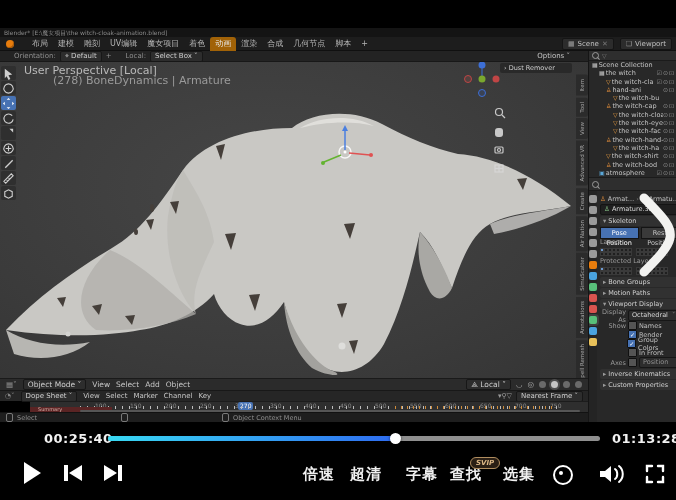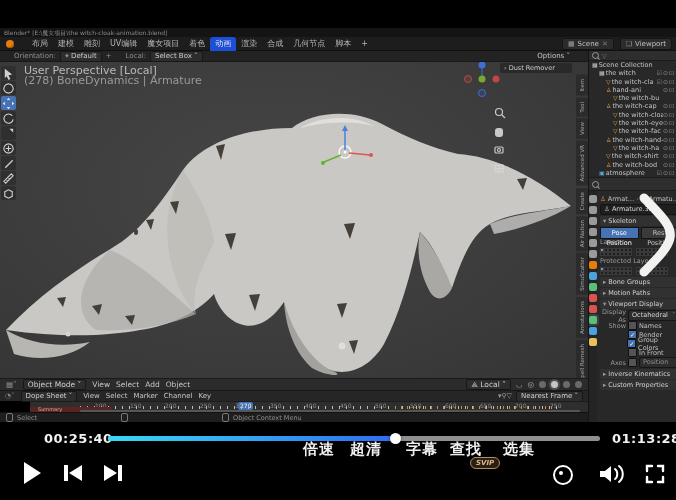--- a/index.html
+++ b/index.html
@@ -9,39 +9,39 @@
   .abs{position:absolute;}
   .nosel{user-select:none;}
 
   
   #titlebar{left:0;top:28px;width:676px;height:9px;background:#141414;font-size:6px;color:#8a8a8a;
             line-height:9px;padding-left:4px;white-space:nowrap;overflow:hidden;}
   #menubar{left:0;top:37px;width:676px;height:14px;background:#1d1d1d;font-size:8px;line-height:14px;
            display:flex;align-items:center;border-bottom:1px solid #101010;box-sizing:border-box;}
   #menubar .menu{padding:0 5px;color:#cfcfcf;}
   #menubar .ws{padding:0 5px;color:#b5b5b5;}
-  #menubar .ws.active{background:#1d4ed8;border-radius:3px 3px 0 0;color:#e8e8e8;}
+  #menubar .ws.active{background:#a16207;border-radius:3px 3px 0 0;color:#e8e8e8;}
   .blicon{width:8px;height:8px;border-radius:50%;background:#e87d0d;display:inline-block;margin:0 5px 0 6px;
           box-shadow:inset -1px -1px 0 #a85a09;}
   #topright{right:4px;top:38px;height:12px;display:flex;gap:6px;font-size:7px;line-height:12px;color:#c0c0c0;}
   #topright .box{background:#2c2c2c;border:1px solid #151515;border-radius:2px;padding:0 5px;display:flex;gap:3px;align-items:center;}
 
   #toolsettings{left:0;top:51px;width:588px;height:11px;background:#232323;font-size:7px;line-height:11px;
                 display:flex;align-items:center;gap:4px;padding-left:14px;box-sizing:border-box;border-bottom:1px solid #181818;}
   #toolsettings .lab{color:#909090;}
   .dd{background:#2d2d2d;border:1px solid #171717;border-radius:2px;padding:0 4px;color:#cfcfcf;height:9px;line-height:9px;}
 
   
   #viewport{left:0;top:62px;width:588px;height:316px;overflow:hidden;
             background:radial-gradient(ellipse at 45% 40%, #464646 0%, #3b3b3b 65%, #343434 100%);}
   #vp-toolbar{left:0;top:64px;width:17px;display:flex;flex-direction:column;gap:1px;padding:2px 1px;}
   #vp-toolbar .tool{width:15px;height:14px;border-radius:2px;background:#2f2f2f;display:flex;align-items:center;justify-content:center;}
   #vp-toolbar .tool.active{background:#4772b3;}
   #vp-overlay-text{left:24px;top:66px;font-size:11px;color:#b9b9b9;line-height:10px;}
-  #vp-overlay-text .l2{color:#9a9a9a;}
+  #vp-overlay-text .l2{color:#9a9a9a;margin-left:29px;}
   #npanel{right:104px;top:63px;width:72px;height:10px;background:rgba(40,40,40,.92);border-radius:2px;
           font-size:6.5px;line-height:10px;color:#cfcfcf;padding-left:4px;box-sizing:border-box;}
   #options-btn{right:106px;top:51px;font-size:7px;color:#c5c5c5;line-height:11px;}
   #vp-tabs{right:88px;top:75px;width:13px;display:flex;flex-direction:column;gap:2px;align-items:flex-end;}
   #vp-tabs .vtab{writing-mode:vertical-rl;transform:rotate(180deg);font-size:5.5px;color:#a5a5a5;background:#2b2b2b;
                  border-radius:2px 0 0 2px;padding:4px 1px;line-height:10px;}
   #vp-tabs .vtab.active{background:#3a3a3a;color:#d5d5d5;}
   #screencast{left:540px;top:358px;font-size:9px;color:#e0e0e0;margin-top:40px;}
 
   #vp-header{left:0;top:378px;width:588px;height:12px;background:#2b2b2b;border-top:1px solid #1a1a1a;
@@ -110,21 +110,21 @@
   #dur-time{left:612px;top:431px;}
   #bar{left:108px;top:436px;width:492px;height:5px;background:#8f8f8f;border-radius:3px;}
   #bar-fill{left:0;top:0;height:5px;border-radius:3px 0 0 3px;
             background:linear-gradient(90deg,#38d8f2 0%,#34a9f2 45%,#2e6cf0 100%);}
   #bar-thumb{top:-3px;width:11px;height:11px;border-radius:50%;background:#fff;box-shadow:0 0 3px rgba(0,0,0,.6);}
   #watermark{left:243px;top:445px;font-size:30px;color:rgba(185,185,185,.42);letter-spacing:1px;}
   .pbtn{color:#fff;}
   #play-btn{left:22px;top:461px;}
   #prev-btn{left:63px;top:464px;}
   #next-btn{left:103px;top:464px;}
-  .cnbtn{position:absolute;top:440px;font-size:15px;color:#f0f0f0;font-weight:bold;letter-spacing:1px;}
+  .cnbtn{position:absolute;top:465px;font-size:15px;color:#f0f0f0;font-weight:bold;letter-spacing:1px;}
   #svip-badge{left:470px;top:457px;background:#2a1f15;border:1px solid #b08d5f;color:#dcb887;
               font-size:7px;font-weight:bold;font-style:italic;border-radius:6px;padding:1px 5px;line-height:8px;}
   #cast-icon{left:553px;top:465px;width:16px;height:16px;border:2px solid #fff;border-radius:50%;}
   #cast-icon:after{content:"";position:absolute;left:4px;top:4px;width:4px;height:4px;background:#fff;border-radius:50%;}
 </style>
 </head>
 <body>
 
 <div id="stage" class="nosel">
 

